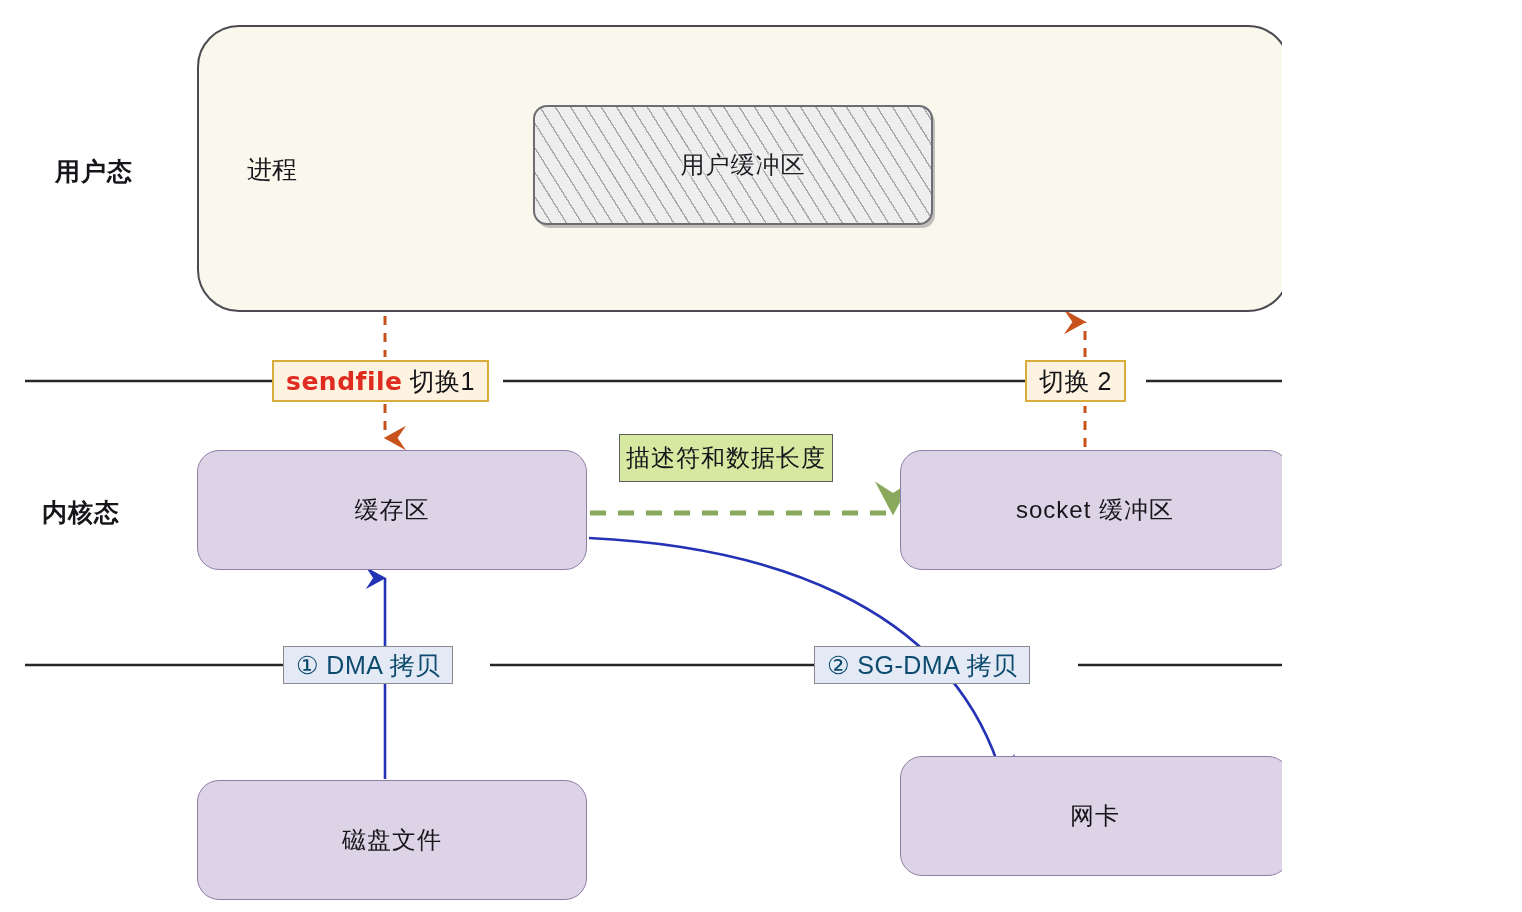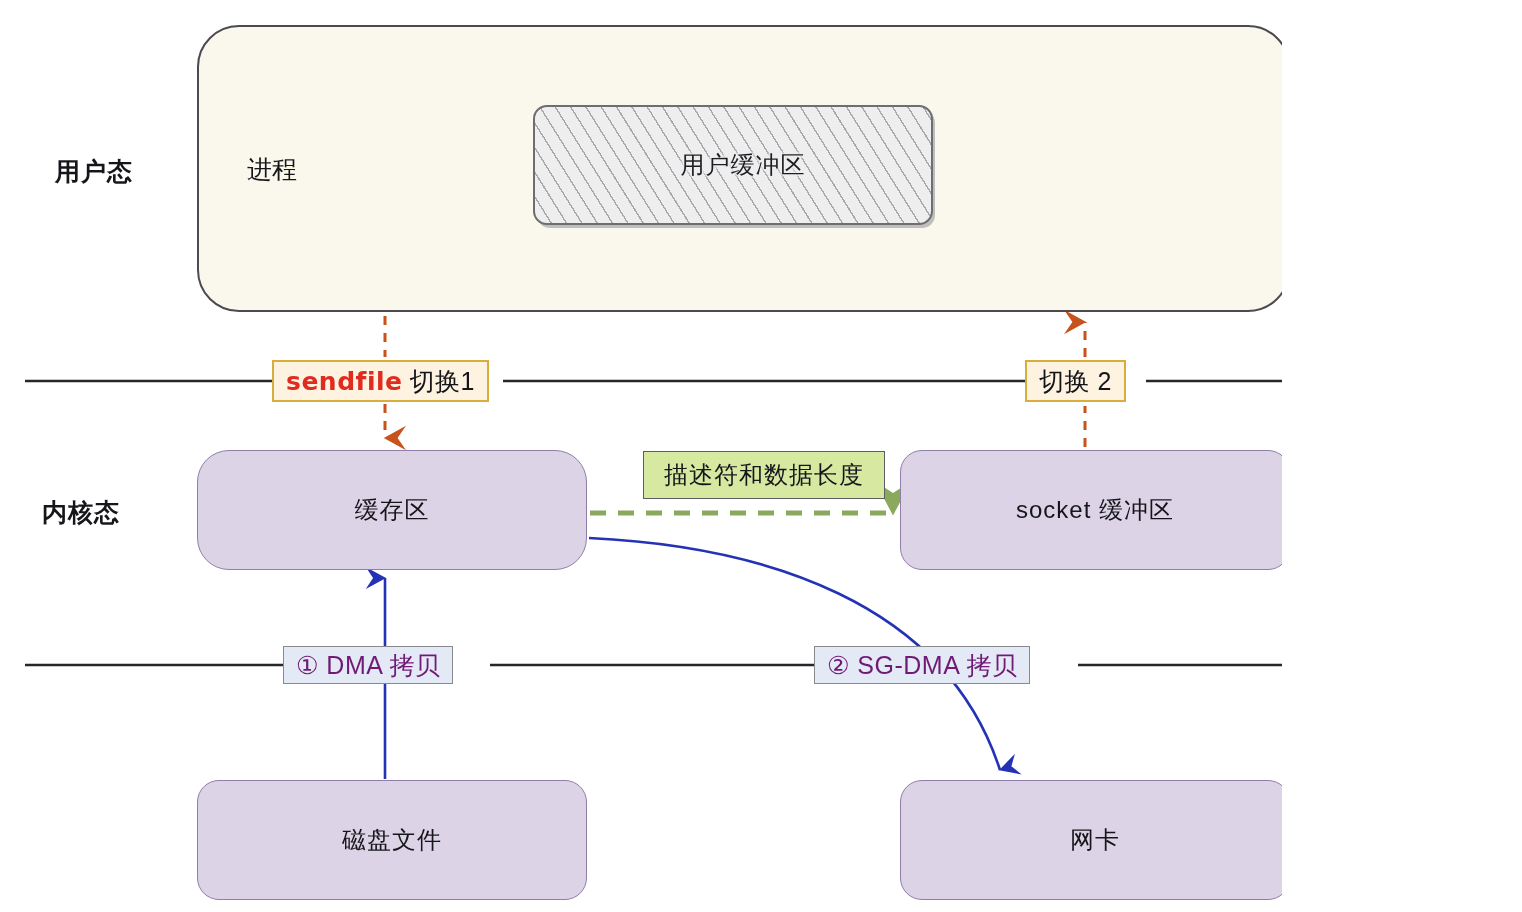--- a/index.html
+++ b/index.html
@@ -105,24 +105,24 @@
     display: flex;
     align-items: center;
     justify-content: center;
   }
   .kbox span {
     font-size: 24px;
     color: #15151a;
     letter-spacing: 1px;
     white-space: nowrap;
   }
-  #cache-box    { left: 197px; top: 450px; width: 390px; height: 120px; border-radius: 32px; }
+  #cache-box    { left: 197px; top: 450px; width: 390px; height: 120px; }
   #socket-box   { left: 900px; top: 450px; width: 390px; height: 120px; }
   #disk-box     { left: 197px; top: 780px; width: 390px; height: 120px; }
-  #nic-box      { left: 900px; top: 780px; width: 390px; height: 120px; }
+  #nic-box      { left: 900px; top: 756px; width: 390px; height: 120px; }
 
   
   .pill {
     position: absolute;
     box-sizing: border-box;
     display: flex;
     align-items: center;
     justify-content: center;
     white-space: nowrap;
     z-index: 6;
@@ -144,45 +144,44 @@
   }
   #pill-sendfile { left: 272px;  top: 360px; }
   #pill-switch2  { left: 1025px; top: 360px; }
 
   .pill-dma {
     background: #e3eaf5;
     border: 1.4px solid #8a8a8e;
     height: 38px;
     padding: 0 12px;
     font-size: 25px;
-    color: #701a75;
+    color: #0c4a6e;
     letter-spacing: 0.5px;
   }
   #pill-dma1  { left: 283px; top: 646px; }
   #pill-dma2  { left: 814px; top: 646px; }
 
   
   #descriptor-tag {
     position: absolute;
     left: 619px;
-    top: 451px;
+    top: 434px;
     height: 48px;
-    padding: 0 20px;
+    padding: 0 6px;
     box-sizing: border-box;
     background: #d7e8a0;
     border: 1.6px solid #5e5e62;
     display: flex;
     align-items: center;
     justify-content: center;
     font-size: 24px;
     color: #15151a;
     letter-spacing: 1px;
     white-space: nowrap;
     z-index: 6;
-    margin-left: 24px;
   }
 </style>
 </head>
 <body>
 
 <div id="stage">
 
   <svg id="wires" viewBox="0 0 1522 912" width="1522" height="912">
     <defs>
       <marker id="head-orange-down" markerWidth="9" markerHeight="9" refX="4.5" refY="7.6" orient="auto" markerUnits="strokeWidth">

